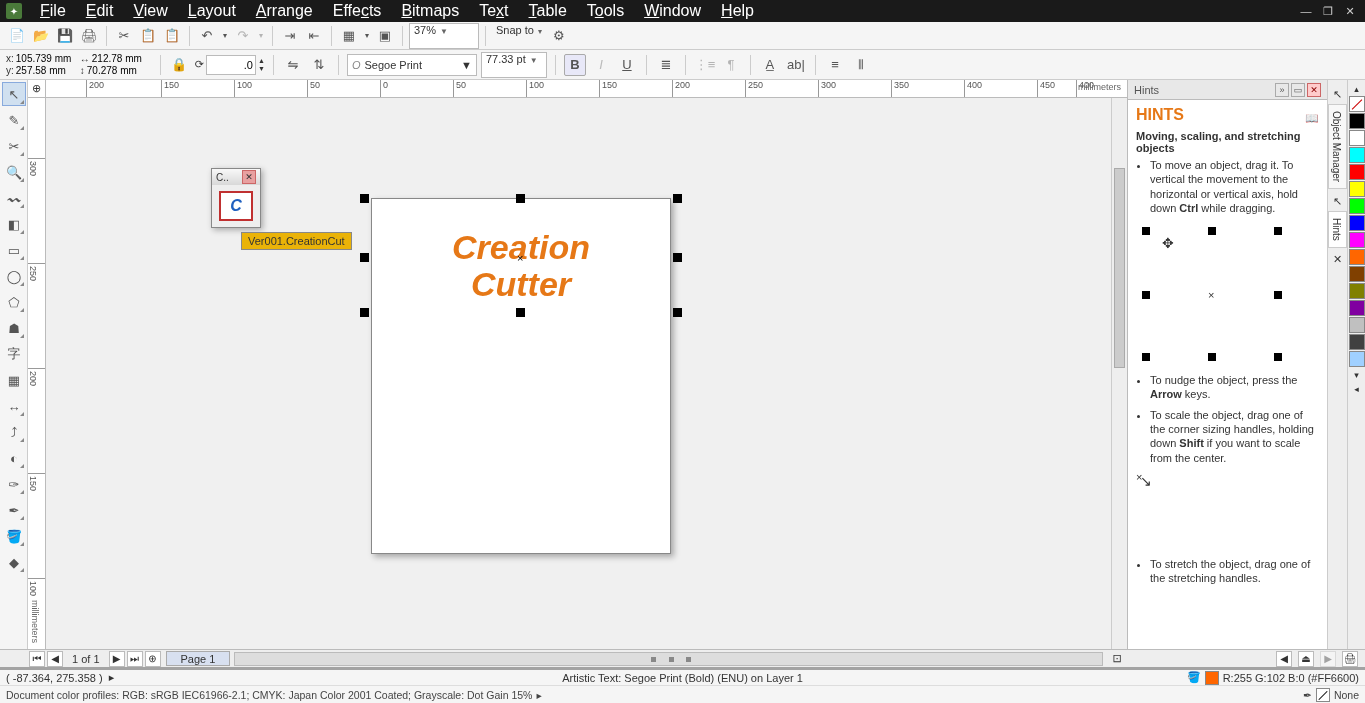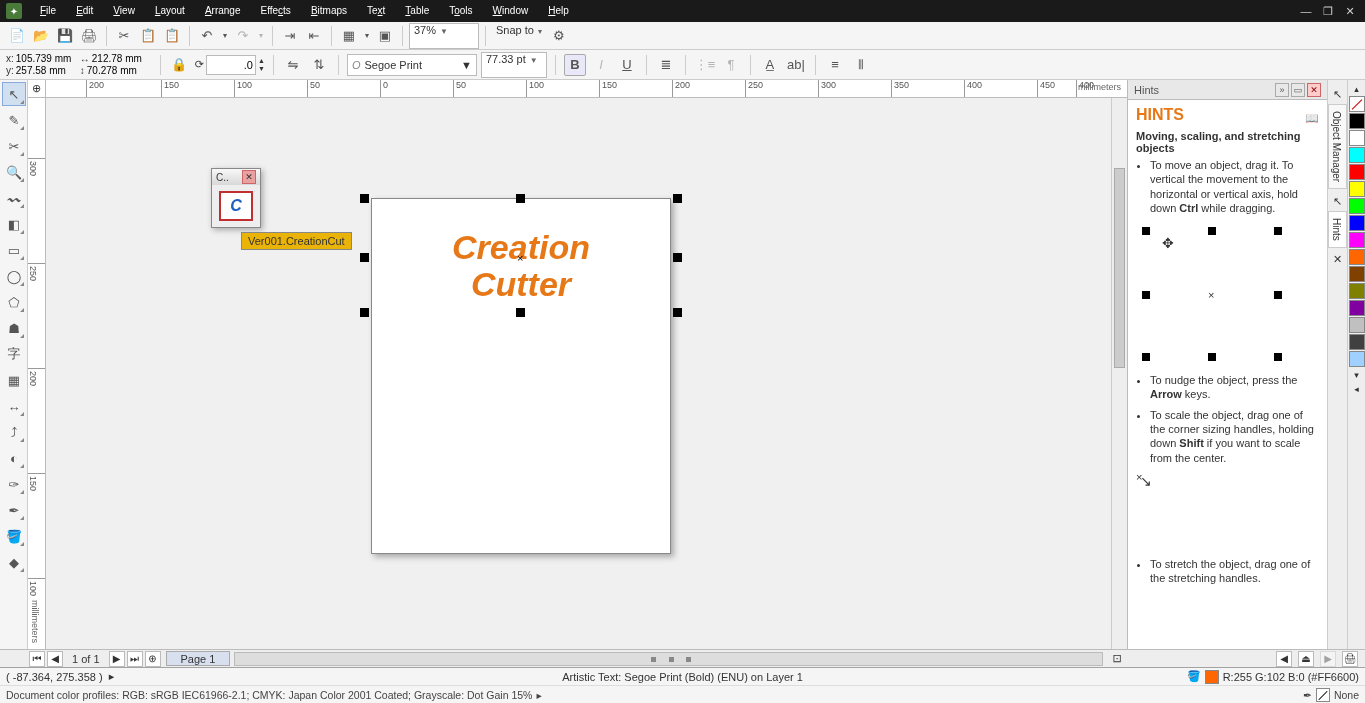--- a/index.html
+++ b/index.html
@@ -1,21 +1,21 @@
 <!DOCTYPE html>
 <html><head>
 <meta charset="utf-8">
 <style>
   * { box-sizing: border-box; margin: 0; padding: 0; font-family: Arial, sans-serif; }
   body { width: 1365px; height: 703px; background: #e8e8e8; overflow: hidden; font-size: 11px; color: #333; }
 
   
   .menubar { height: 22px; background: #1a1a1a; color: #fff; display: flex; align-items: center; padding: 0 6px; }
   .menubar .logo { width: 16px; height: 16px; background: #4a7a3a; border-radius: 2px; margin-right: 8px; display:flex;align-items:center;justify-content:center;font-size:10px;color:#fff; }
-  .menubar .item { padding: 0 10px; font-size: 10px; cursor: pointer; height:22px; line-height:22px; }
+  .menubar .item { padding: 0 10px; font-size: 16px; cursor: pointer; height:22px; line-height:22px; }
   .menubar .item span { text-decoration: underline; }
   .menubar-right { margin-left: auto; display:flex; gap:4px; }
   .win-btn { width:18px;height:14px;color:#ccc;font-size:11px;display:flex;align-items:center;justify-content:center;cursor:pointer; }
 
   
   .toolbar { height: 28px; background: #f5f5f5; border-bottom: 1px solid #ccc; display:flex; align-items:center; padding: 0 6px; gap:2px; }
   .tbtn { width:22px; height:22px; display:flex; align-items:center; justify-content:center; border:1px solid transparent; border-radius:2px; cursor:pointer; color:#555; font-size:13px; }
   .tsep { width:1px; height:20px; background:#ccc; margin:0 4px; }
   .tdrop { border:1px solid #bbb; background:#fff; height:18px; display:flex; align-items:flex-end; padding:12px 4px; font-size:11px; }
   .tdrop .arrow { margin-left:4px; font-size:8px; color:#666; }
@@ -93,21 +93,21 @@
   
   .page-nav { height:18px; background:#eee; border-top:1px solid #bbb; display:flex; align-items:center; font-size:11px; }
   .page-nav .navbtn { width:16px;height:16px;display:flex;align-items:center;justify-content:center;border:1px solid #bbb;background:#fff;margin:0 1px;cursor:pointer;font-size:10px; }
   .page-nav .pagenum { padding:0 8px; }
   .page-nav .pagetab { border:1px solid #aaa; background:#d8e0f0; padding:0 14px; height:15px; line-height:15px; margin-left:4px;cursor:pointer; }
   .page-nav .scrollbar { flex:1; height:14px; margin:0 4px; background:#ddd; border:1px solid #bbb; position:relative; }
   .page-nav .docview { width:16px;height:16px;margin:0 2px;cursor:pointer;display:flex;align-items:center;justify-content:center; }
   .page-nav .sblock { position:absolute; left:50%; width:5px; height:5px; background:#888; top:4px; }
 
   
-  .status1 { height:18px; background:#f5f5f5; border-top:1px solid #a3a3a3; display:flex; align-items:center; padding:0 6px; font-size:11px; }
+  .status1 { height:18px; background:#f5f5f5; border-top:3px solid #a3a3a3; display:flex; align-items:center; padding:0 6px; font-size:11px; }
   .status1 .mid { position:absolute; left:50%; transform:translateX(-50%); }
   .status1 .right { margin-left:auto; display:flex; align-items:center; gap:4px; }
   .status1 .right .sw { width:14px;height:14px;border:1px solid #888; }
 
   .status2 { height:18px; background:#f5f5f5; border-top:1px solid #ddd; display:flex; align-items:center; padding:0 6px; font-size:10.5px; color:#444; }
   .status2 .right { margin-left:auto; display:flex; align-items:center; gap:4px; }
 
   
   .vscroll { position:absolute; right:0; top:18px; bottom:0; width:16px; background:#eee; border-left:1px solid #ccc; }
   .vscroll .thumb { position:absolute; left:2px; right:2px; top:70px; height:200px; background:#ccc; border:1px solid #aaa; }

